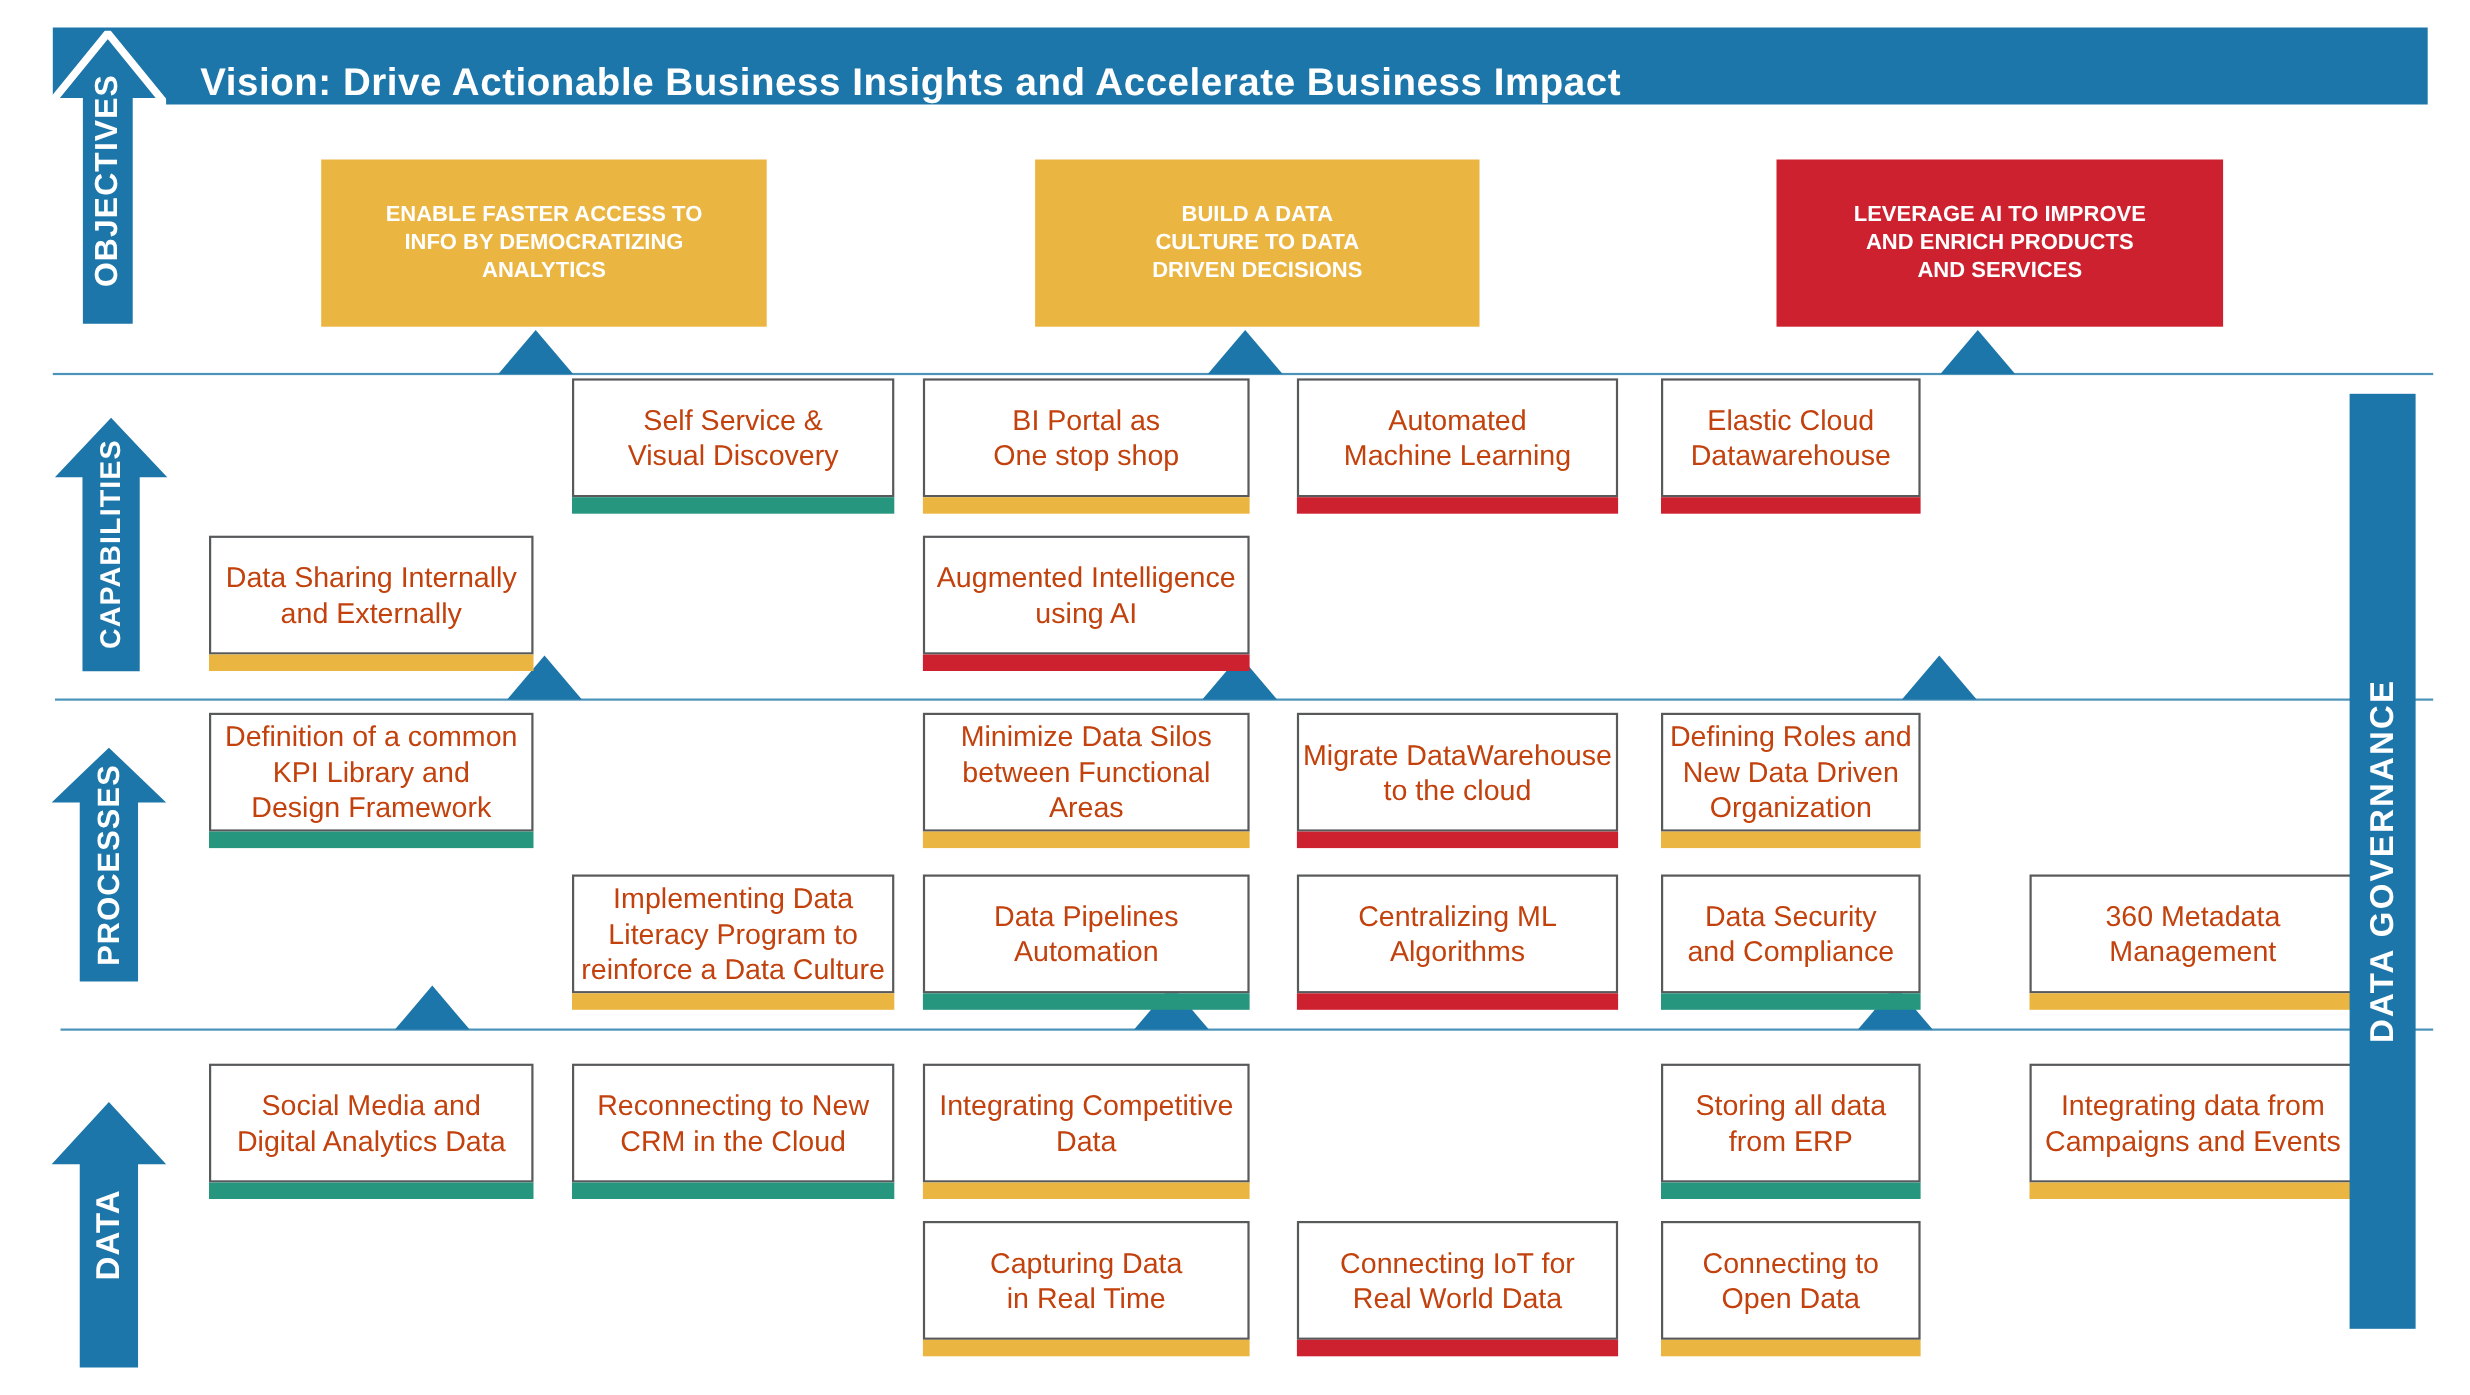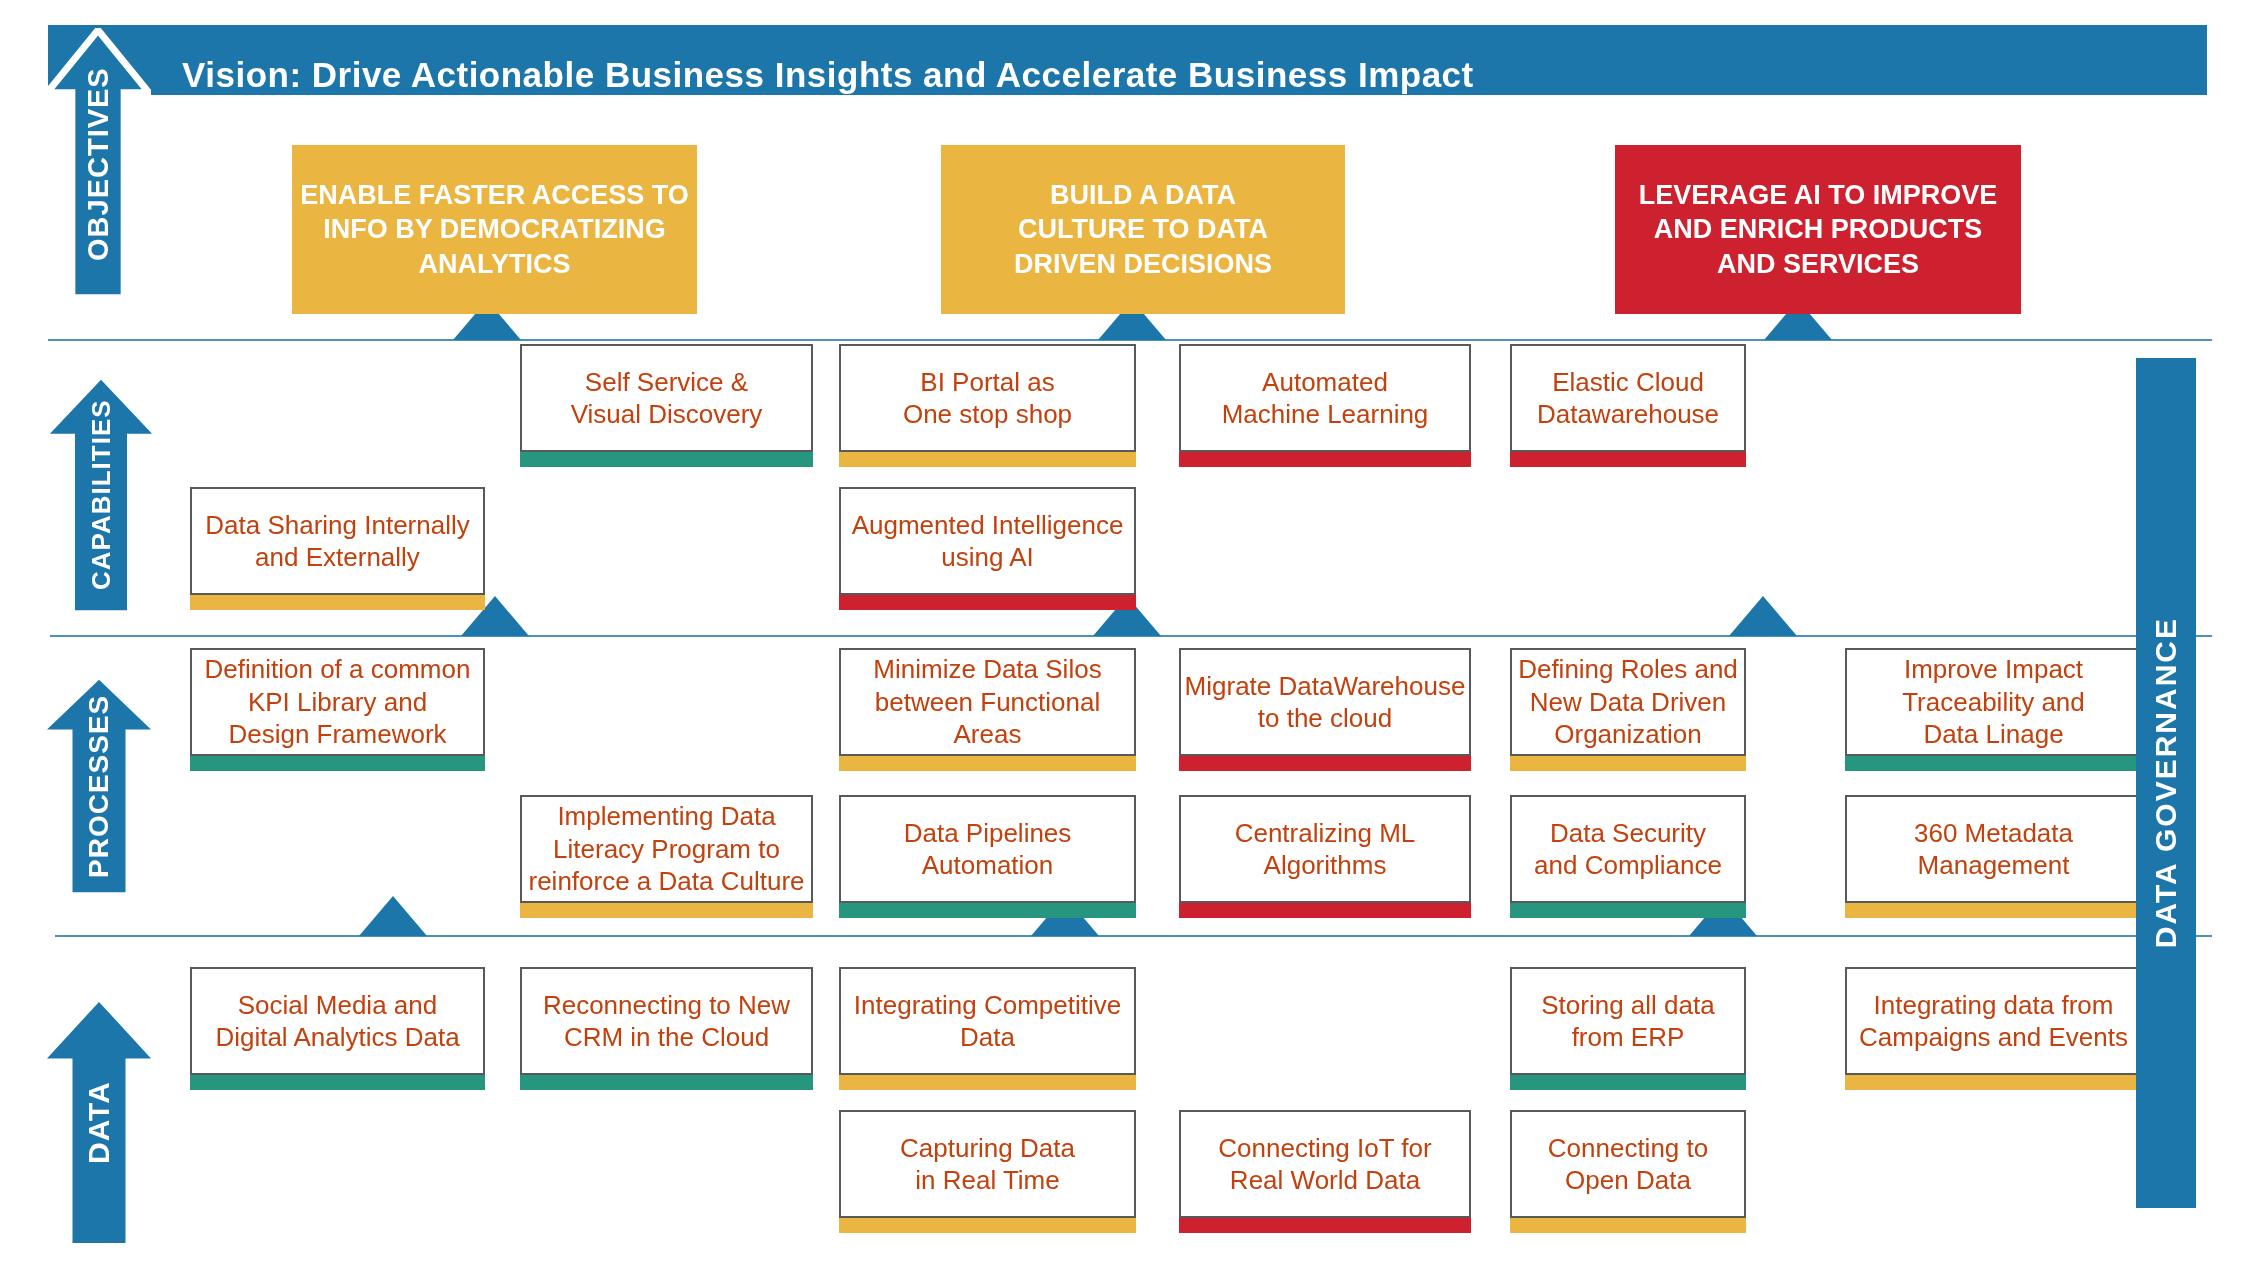--- a/index.html
+++ b/index.html
@@ -28,22 +28,22 @@
   .axis-arrow{position:absolute;}
   .axis-arrow svg{position:absolute;left:0;top:0;width:100%;height:100%;}
   .axis-arrow .alabel{
     position:absolute;left:0;top:0;width:100%;height:100%;
     display:flex;align-items:center;justify-content:center;
     writing-mode:vertical-rl;transform:rotate(180deg);
     color:#ffffff;font-weight:bold;letter-spacing:1px;
   }
   
   .objective{
-    position:absolute;top:145px;height:169px;display:flex;align-items:center;justify-content:center;
-    text-align:center;color:#ffffff;font-weight:bold;font-size:27px;line-height:1.28;
+    position:absolute;top:145px;height:152px;display:flex;align-items:center;justify-content:center;
+    text-align:center;color:#ffffff;font-weight:bold;font-size:20px;line-height:1.28;
   }
   .objective span{white-space:pre-line;}
   .obj-yellow{background:#EBB542;}
   .obj-red{background:#CD2130;}
   
   .card{
     position:absolute;height:108px;background:#ffffff;border:2px solid #58595B;box-sizing:border-box;
     display:flex;align-items:center;justify-content:center;text-align:center;
     font-size:26px;line-height:1.25;color:#c2410c;
   }
@@ -171,25 +171,20 @@
   </div>
   <div class="card cD rProc1 u-red">
     <span>Migrate DataWarehouse
 to the cloud</span>
   </div>
   <div class="card cE rProc1 u-yellow">
     <span>Defining Roles and
 New Data Driven
 Organization</span>
   </div>
-  <div class="card cF rProc1 u-green">
-    <span>Improve Impact
-Traceability and
-Data Linage</span>
-  </div>
   <div class="card cB rProc2 u-yellow">
     <span>Implementing Data
 Literacy Program to
 reinforce a Data Culture</span>
   </div>
   <div class="card cC rProc2 u-green">
     <span>Data Pipelines
 Automation</span>
   </div>
   <div class="card cD rProc2 u-red">

